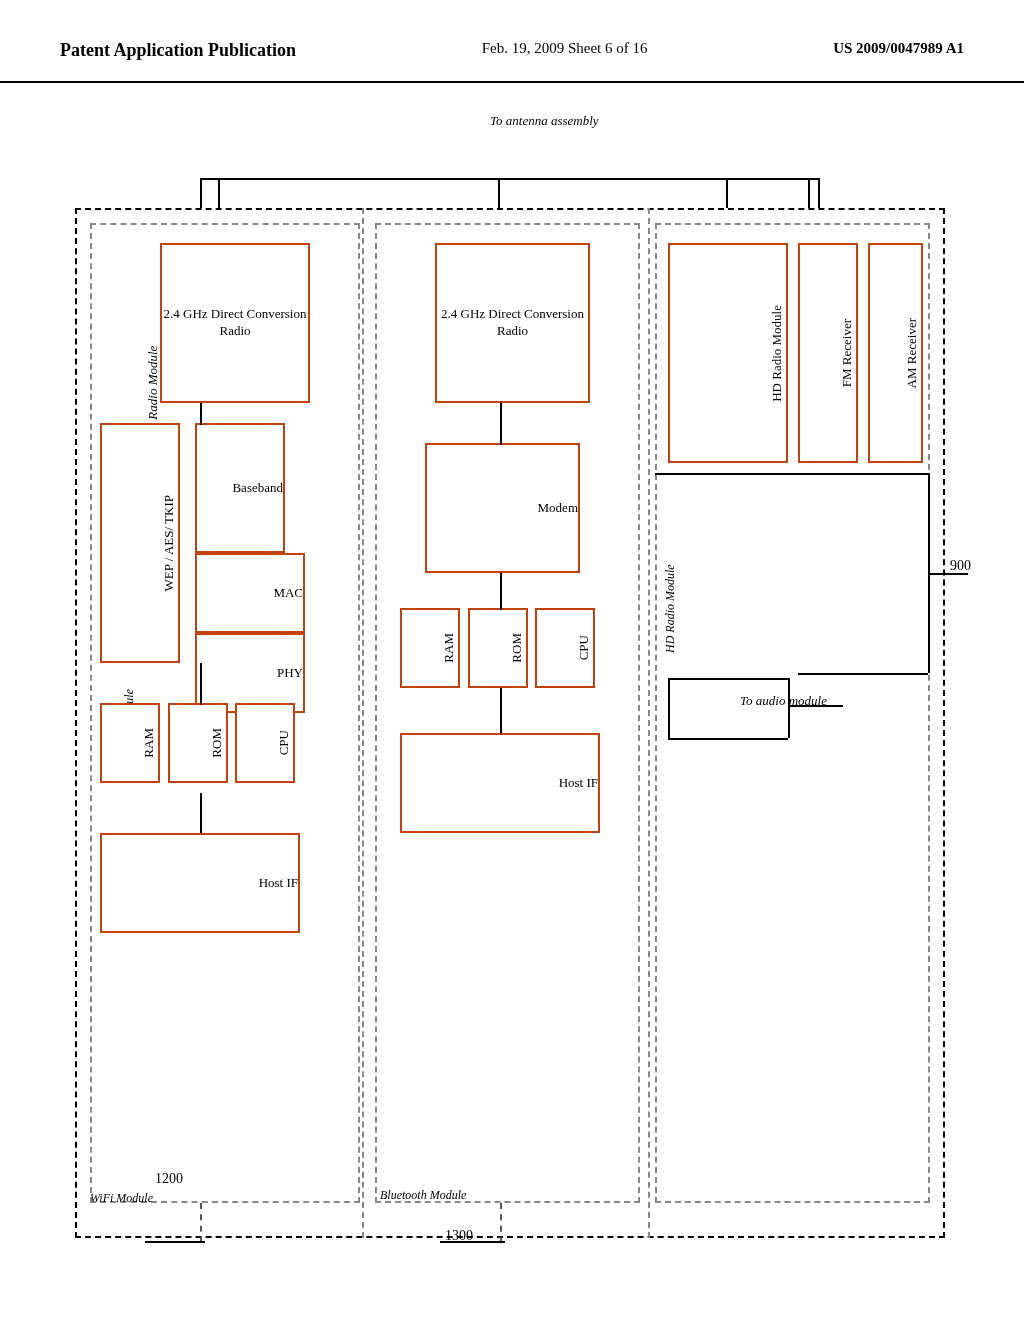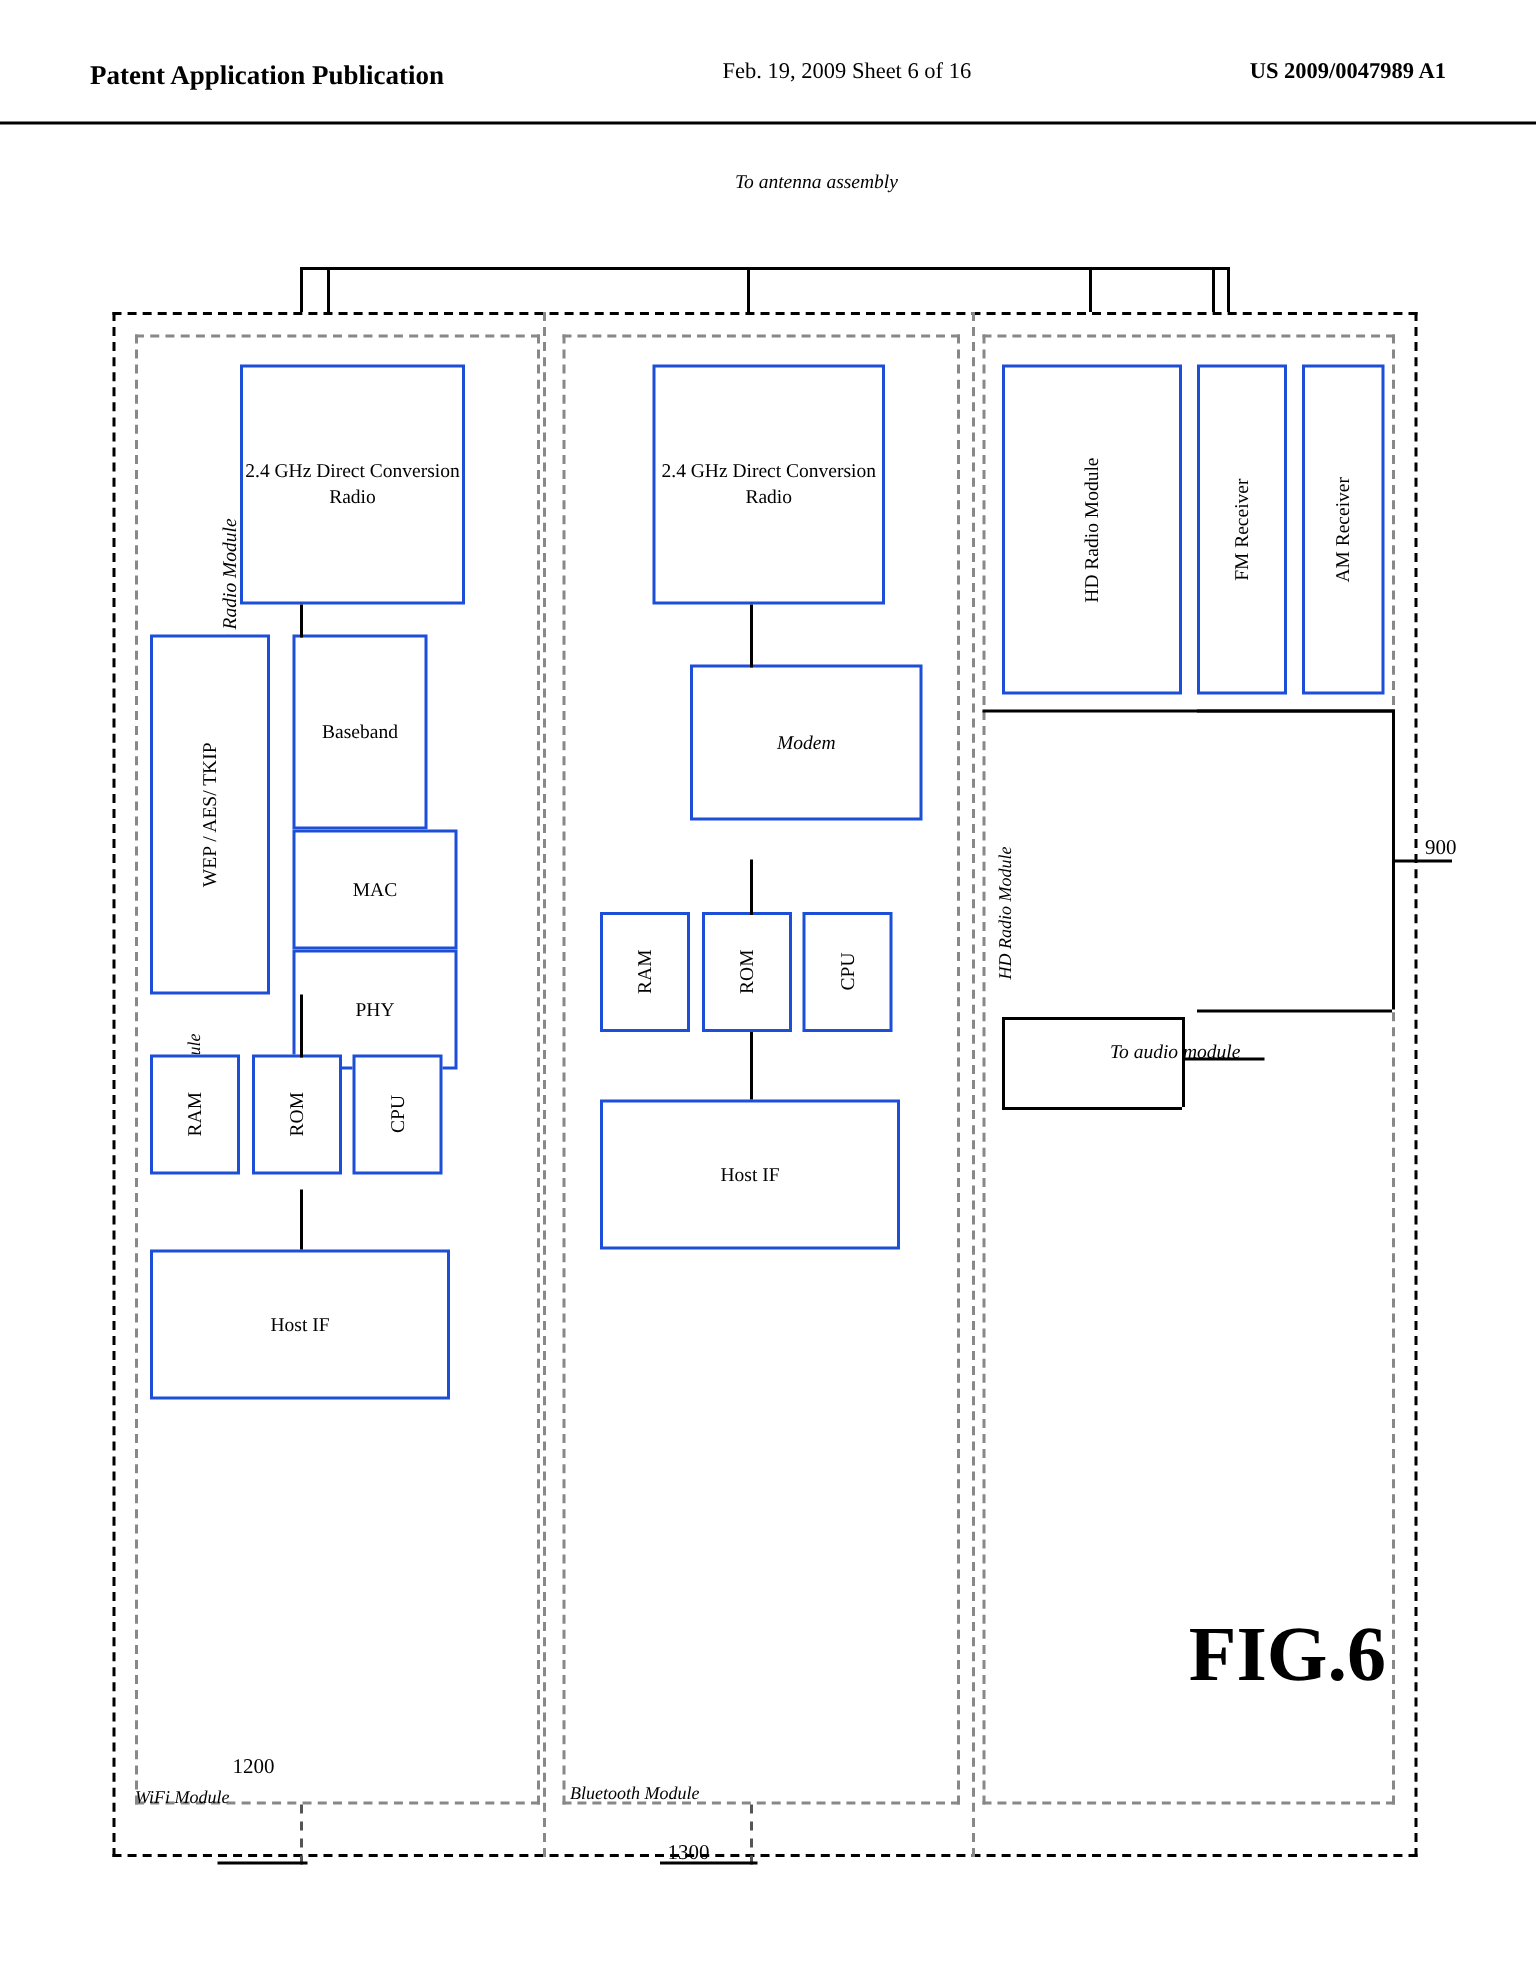--- a/index.html
+++ b/index.html
@@ -105,25 +105,25 @@
       font-size: 12px;
       font-style: italic;
       transform: rotate(-90deg);
       transform-origin: center center;
       white-space: nowrap;
     }
 
     
     .solid-box {
       position: absolute;
-      border: 2px solid #1d4ed8;
+      border: 2px solid #c2410c;
       background: #fff;
       display: flex;
       align-items: center;
-      justify-content: center;
+      justify-content: flex-end;
       text-align: center;
       font-size: 13px;
       line-height: 1.3;
     }
 
     
     .rotated-text {
       writing-mode: vertical-rl;
       transform: rotate(180deg);
       font-size: 13px;
@@ -228,21 +228,21 @@
 
   <div style="position:absolute; top:1098px; left:90px; font-size:12px; font-style:italic;">WiFi Module</div>
 
   <div class="solid-box" style="top:150px; left:435px; width:155px; height:160px;">
     <span>2.4 GHz
 Direct
 Conversion
 Radio</span>
   </div>
 
-  <div class="solid-box" style="top:350px; left:460px; width:155px; height:104px;font-style:italic;">
+  <div class="solid-box" style="top:350px; left:425px; width:155px; height:130px;">
     <span>Modem</span>
   </div>
 
   <div class="solid-box" style="top:515px; left:400px; width:60px; height:80px;">
     <span class="rotated-text">RAM</span>
   </div>
 
   <div class="solid-box" style="top:515px; left:468px; width:60px; height:80px;">
     <span class="rotated-text">ROM</span>
   </div>
@@ -291,21 +291,20 @@
   <div style="position:absolute; top:612px; left:788px; width:55px; height:2px; background:#000;"></div>
 
   <div style="position:absolute; top:1110px; left:200px; width:2px; height:40px; border-left:2px dashed #555;"></div>
   <div style="position:absolute; top:1148px; left:145px; width:60px; height:2px; background:#000;"></div>
   <div class="ref-arrow" style="top:1078px; left:155px;">1200</div>
 
   <div style="position:absolute; top:1110px; left:500px; width:2px; height:40px; border-left:2px dashed #555;"></div>
   <div style="position:absolute; top:1148px; left:440px; width:65px; height:2px; background:#000;"></div>
   <div class="ref-arrow" style="top:1135px; left:445px;">1300</div>
 
-  <div class="fig-label">FIG.6</div>
 
   <div style="position:absolute; top:115px; left:362px; width:2px; height:1030px; border-left:2px dashed #888;"></div>
 
   <div style="position:absolute; top:115px; left:648px; width:2px; height:1030px; border-left:2px dashed #888;"></div>
 
   <div style="position:absolute; top:700px; left:200px; width:2px; height:40px; background:#000;"></div>
 
   <div style="position:absolute; top:570px; left:200px; width:2px; height:42px; background:#000;"></div>
 
   <div style="position:absolute; top:310px; left:200px; width:2px; height:22px; background:#000;"></div>

